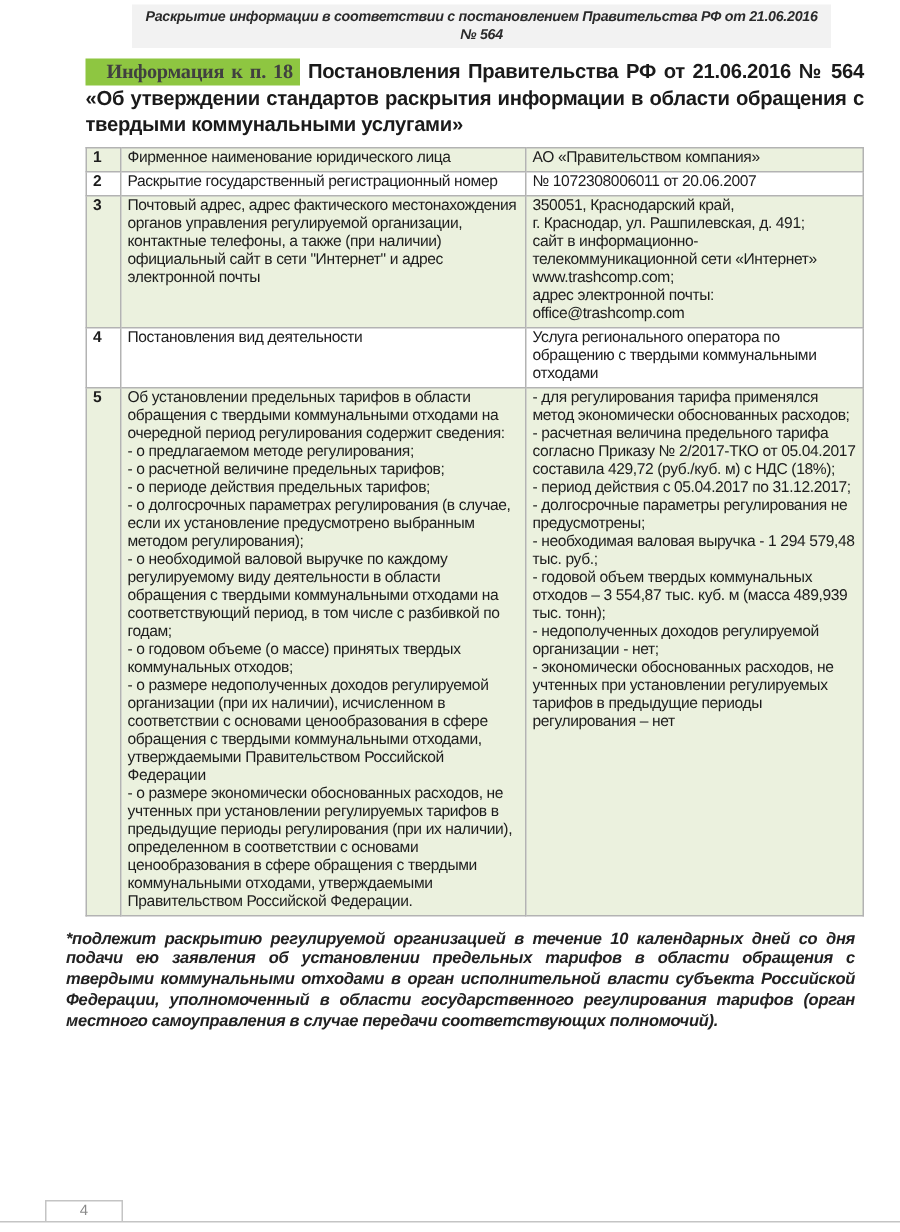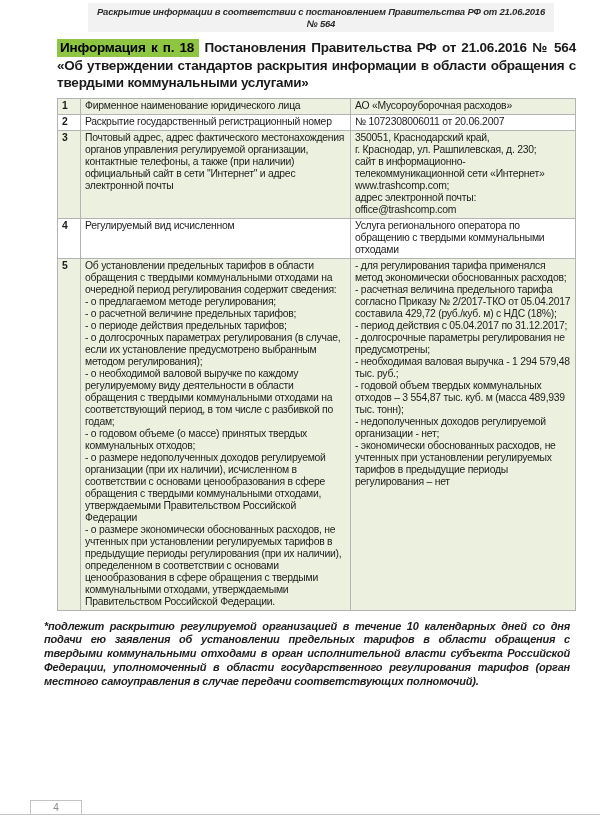--- a/index.html
+++ b/index.html
@@ -34,22 +34,23 @@
     margin: 7px 24px 6px 57px;
     font-weight: bold;
     font-size: 13.5px;
     line-height: 17.5px;
     text-align: justify;
     letter-spacing: -0.2px;
     color: #1a1a1a;
   }
   .info-badge {
     background: var(--badge-green, #8EC641);
-    color: #000000;
-    padding: 1px 5px 2px 3px;
+    color: #404040;
+    padding: 1px 5px 2px 14px;
+    font-family: Liberation Serif, serif;
   }
 
   
   table.disclosure {
     border-collapse: collapse;
     table-layout: fixed;
     margin: 2px 0 0 57px;
     width: 519px;
     font-size: 10.4px;
     line-height: 12px;
@@ -110,39 +111,39 @@
   <div class="doc-title">
     <span class="info-badge">Информация к п. 18</span>
     <span>Постановления Правительства РФ от 21.06.2016 № 564 «Об утверждении стандартов раскрытия информации в области обращения с твердыми коммунальными услугами»</span>
   </div>
 
   <table class="disclosure">
     <tbody>
       <tr class="row-green">
         <td class="cell-num">1</td>
         <td class="cell-label">Фирменное наименование юридического лица</td>
-        <td class="cell-value">АО «Мусороуборочная расходов»</td>
+        <td class="cell-value">АО «Правительством компания»</td>
       </tr>
       <tr>
         <td class="cell-num">2</td>
         <td class="cell-label">Раскрытие государственный регистрационный номер</td>
         <td class="cell-value">№ 1072308006011 от 20.06.2007</td>
       </tr>
       <tr class="row-green">
         <td class="cell-num">3</td>
         <td class="cell-label">Почтовый адрес, адрес фактического местонахождения органов управления регулируемой организации, контактные телефоны, а также (при наличии) официальный сайт в сети "Интернет" и адрес электронной почты</td>
         <td class="cell-value">350051, Краснодарский край,
-г. Краснодар, ул. Рашпилевская, д. 230;
+г. Краснодар, ул. Рашпилевская, д. 491;
 сайт в информационно-телекоммуникационной сети «Интернет» www.trashcomp.com;
 адрес электронной почты:
 office@trashcomp.com</td>
       </tr>
       <tr>
         <td class="cell-num">4</td>
-        <td class="cell-label">Регулируемый вид исчисленном</td>
+        <td class="cell-label">Постановления вид деятельности</td>
         <td class="cell-value">Услуга регионального оператора по обращению с твердыми коммунальными отходами</td>
       </tr>
       <tr class="row-green">
         <td class="cell-num">5</td>
         <td class="cell-label">Об установлении предельных тарифов в области обращения с твердыми коммунальными отходами на очередной период регулирования содержит сведения:
 - о предлагаемом методе регулирования;
 - о расчетной величине предельных тарифов;
 - о периоде действия предельных тарифов;
 - о долгосрочных параметрах регулирования (в случае, если их установление предусмотрено выбранным методом регулирования);
 - о необходимой валовой выручке по каждому регулируемому виду деятельности в области обращения с твердыми коммунальными отходами на соответствующий период, в том числе с разбивкой по годам;

